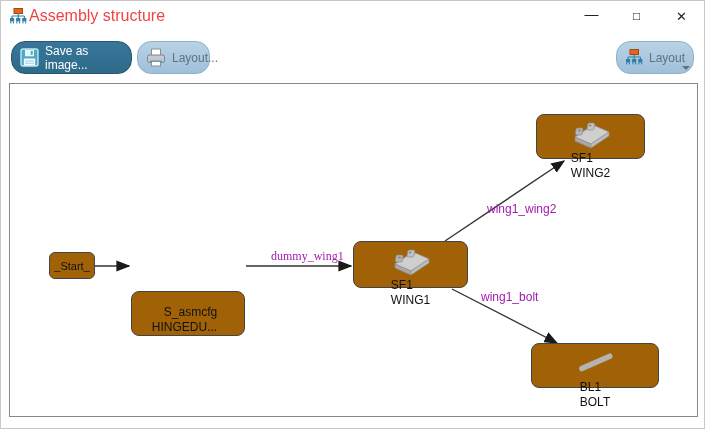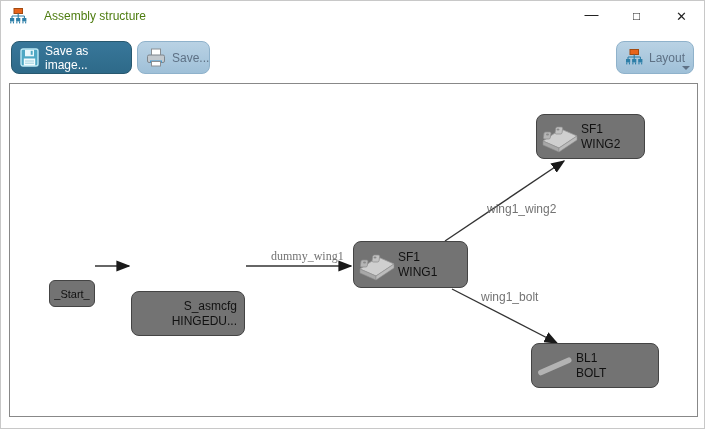--- a/index.html
+++ b/index.html
@@ -16,41 +16,41 @@
     border:1px solid #c8c8c8;
   }
   
   .titlebar {
     position:absolute; left:0; top:0; right:0; height:30px;
     background:#ffffff;
     display:flex; align-items:center;
   }
   .titlebar .app-icon { margin-left:8px; width:18px; height:17px; }
   .titlebar .title {
-    margin-left:17px; font-size:12px; color:#4d7c0f;
+    margin-left:2px; font-size:16px; color:#ef4444;
   }
   .win-controls {
     position:absolute; right:0; top:0; height:30px; display:flex;
   }
   .win-btn {
     width:45px; height:30px; display:flex; align-items:center; justify-content:center;
     font-size:13px; color:#222; cursor:default;
   }
   .win-btn.min span { position:relative; top:-2px; font-size:14px; }
   .win-btn.max span { font-size:12px; }
   .win-btn.close span { font-size:13px; }
   
   .toolbar {
     position:absolute; left:0; top:30px; right:0; height:50px;
     background:#ffffff;
   }
   .btn {
     position:absolute; top:10px; height:33px;
     display:flex; align-items:center;
-    border-radius:8px; font-size:12px; cursor:pointer;
+    border-radius:14px; font-size:12px; cursor:pointer;
     padding:0 10px 0 8px;
   }
   .btn-primary {
     left:10px; width:121px;
     background:linear-gradient(#38779a, #2e6a89);
     border:1px solid #27586f;
     color:#ffffff;
   }
   .btn-secondary {
     background:linear-gradient(#b9d2e4, #9fc0d8);
@@ -66,40 +66,40 @@
     border-left:4px solid transparent; border-right:4px solid transparent;
     border-top:4px solid #5e7185;
   }
   
   .canvas {
     position:absolute; left:8px; top:82px; width:689px; height:334px;
     background:#ffffff; border:1px solid #888888;
   }
   .edges { position:absolute; left:0; top:0; width:689px; height:334px; }
   .node {
-    position:absolute; background:#737373;
+    position:absolute; background:#a16207;
     border:1.5px solid #444444; border-radius:8px;
     display:flex; align-items:center;
-    font-size:12px; color:#111; cursor:default;
+    font-size:12px; color:#111; cursor:default;flex-direction:column;
   }
   .node .lines { line-height:15px; }
   .node-start {
     left:39px; top:168px; width:46px; height:27px;
-    border-radius:6px; justify-content:center; font-size:11px;margin-top:28px;
+    border-radius:6px; justify-content:center; font-size:11px;
   }
   .node-asmcfg {
     left:121px; top:159px; width:114px; height:45px;
     justify-content:flex-end; text-align:right; padding-right:7px;margin-top:48px;
   }
   .node-wing1 { left:343px; top:157px; width:115px; height:47px; }
   .node-wing2 { left:526px; top:30px; width:109px; height:45px; }
   .node-bolt  { left:521px; top:259px; width:128px; height:45px; }
   .part-icon { width:44px; display:flex; justify-content:center; }
   .edge-label {
-    position:absolute; font-size:12px; color:#737373; white-space:nowrap;text-align:center;
+    position:absolute; font-size:12px; color:#a21caf; white-space:nowrap;text-align:center;
   }
   .lbl-dummy { left:261px; top:165px;font-family:Liberation Serif, serif; }
   .lbl-w1w2  { left:477px; top:118px; }
   .lbl-w1b   { left:471px; top:206px; }
 </style>
 </head>
 <body>
 
 <div class="window">
 
@@ -151,21 +151,21 @@
 
     <div class="btn btn-secondary btn-print">
       <span class="icon">
         <svg width="20" height="19" viewBox="0 0 20 19">
           <rect x="5.5" y="1" width="9" height="7" fill="#ffffff" stroke="#8a8f94" stroke-width="1"></rect>
           <rect x="1.5" y="7" width="17" height="7.5" rx="1.5" fill="#c3c9ce" stroke="#7e868d" stroke-width="1"></rect>
           <rect x="4" y="12.5" width="12" height="2" fill="#3E9BD6"></rect>
           <rect x="5.5" y="13.5" width="9" height="4.5" fill="#ffffff" stroke="#8a8f94" stroke-width="1"></rect>
         </svg>
       </span>
-      <span>Save...</span>
+      <span>Layout...</span>
     </div>
 
     <div class="btn btn-secondary btn-layout">
       <span class="icon">
         <svg width="18" height="17" viewBox="0 0 18 17">
           <rect x="5" y="0.5" width="8.5" height="5" fill="#E8641B" stroke="#A34A10" stroke-width="1"></rect>
           <path d="M9.2 5.5 V8 M3 8 H15.4 M3 8 V10 M9.2 8 V10 M15.4 8 V10" stroke="#2E7FA8" stroke-width="1.1" fill="none"></path>
           <g fill="#2E7FA8">
             <rect x="1" y="10" width="4.2" height="3.4"></rect>
               <rect x="1.2" y="13.4" width="1.1" height="2"></rect>

